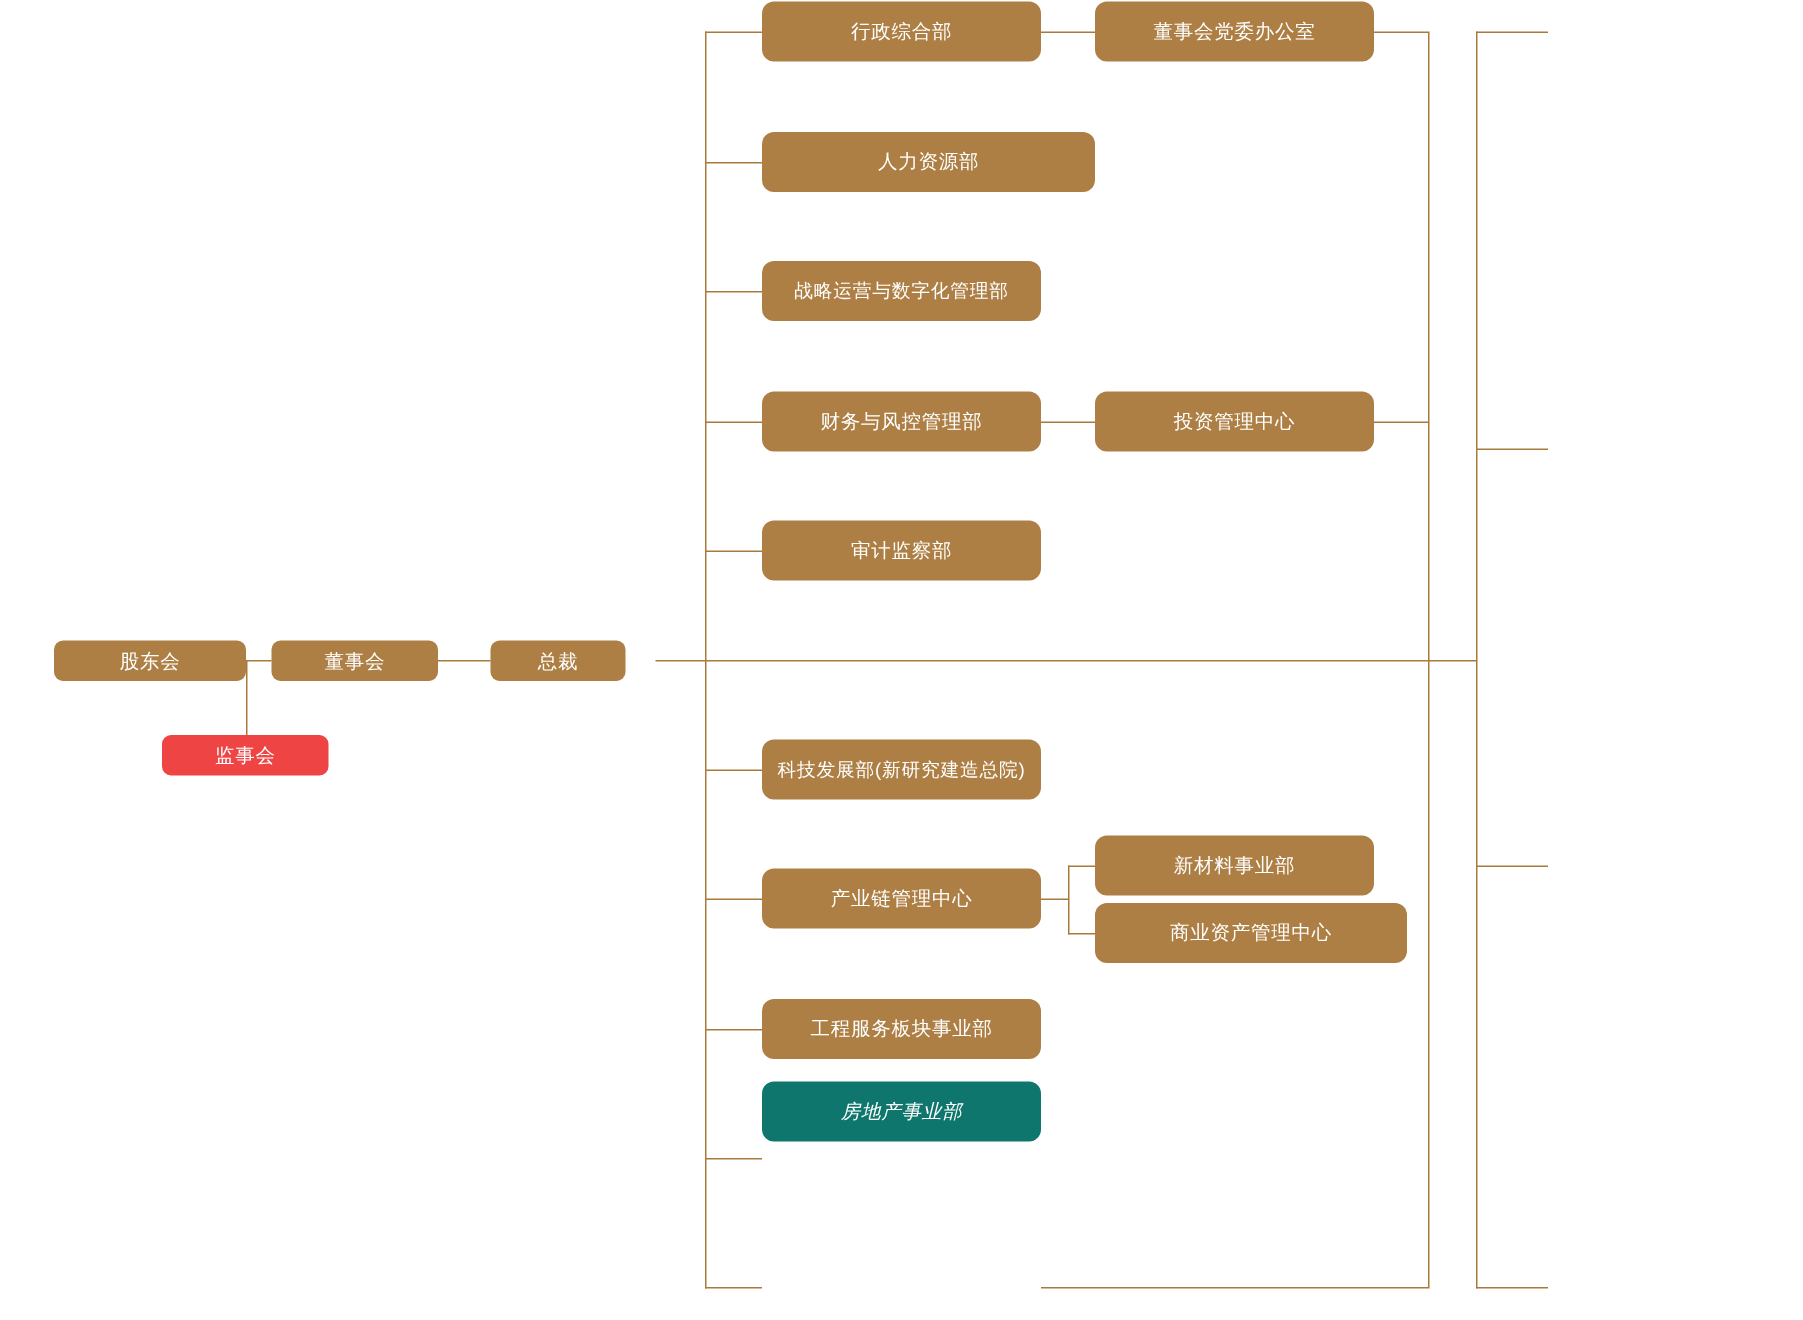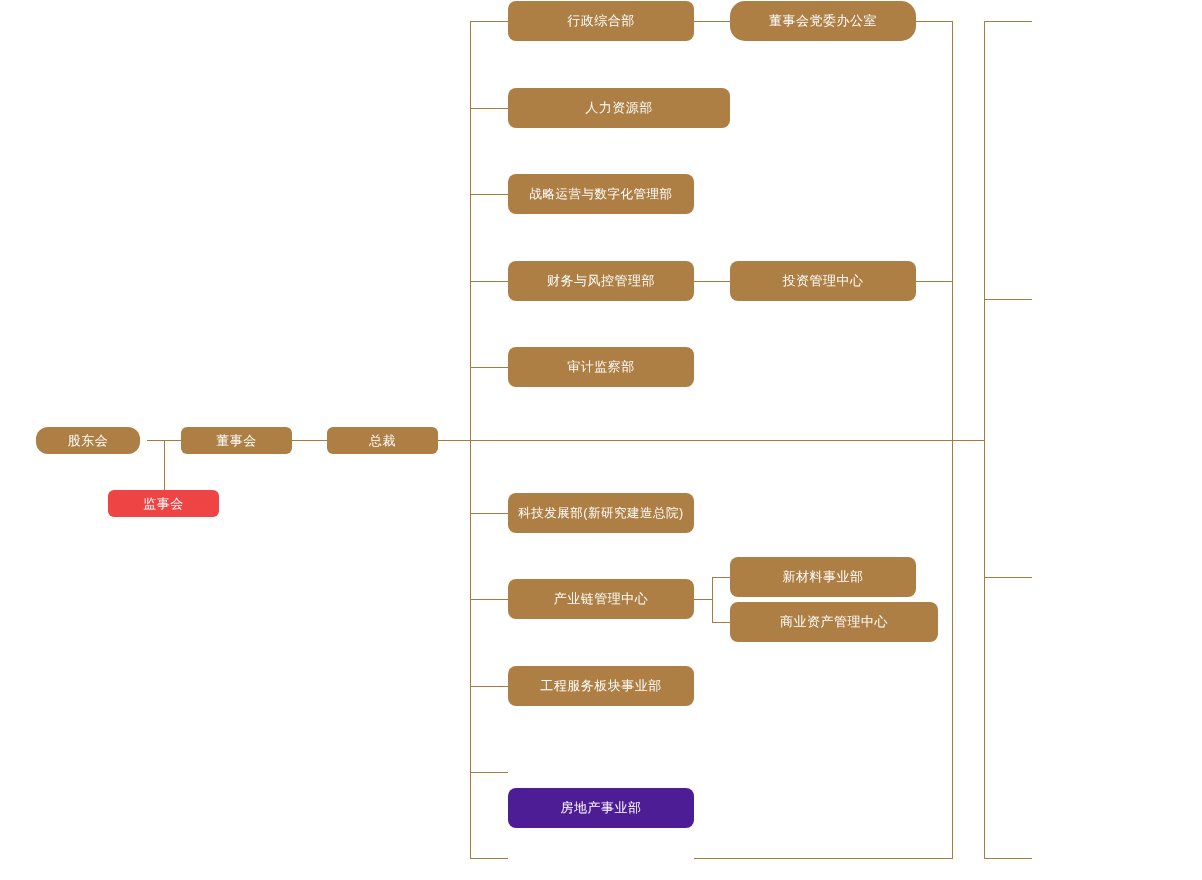--- a/index.html
+++ b/index.html
@@ -92,29 +92,29 @@
   <div class="conn h" style="left: 916px; top: 21px; width: 36px; background: rgb(168, 123, 60);"></div>
   <div class="conn h" style="left: 916px; top: 281px; width: 36px; background: rgb(168, 123, 60);"></div>
   <div class="conn h" style="left: 694px; top: 858px; width: 258px; background: rgb(168, 123, 60);"></div>
 
   <div class="conn v" style="left: 984px; top: 21px; height: 838px; background: rgb(168, 123, 60);"></div>
   <div class="conn h" style="left: 984px; top: 21px; width: 48px; background: rgb(168, 123, 60);"></div>
   <div class="conn h" style="left: 984px; top: 299px; width: 48px; background: rgb(168, 123, 60);"></div>
   <div class="conn h" style="left: 984px; top: 577px; width: 48px; background: rgb(168, 123, 60);"></div>
   <div class="conn h" style="left: 984px; top: 858px; width: 48px; background: rgb(168, 123, 60);"></div>
 
-  <div class="node small" style="left: 36px; top: 427px; width: 104px; height: 27px; background: rgb(173, 127, 68); color: rgb(255, 255, 255); border-radius: 12px;">
+  <div class="node small" style="left: 36px; top: 427px; width: 128px; height: 27px; background: rgb(173, 127, 68); color: rgb(255, 255, 255);">
     <span>股东会</span>
   </div>
 
   <div class="node small" style="left: 181px; top: 427px; width: 111px; height: 27px; background: rgb(173, 127, 68); color: rgb(255, 255, 255);">
     <span>董事会</span>
   </div>
 
-  <div class="node small" style="left: 327px; top: 427px; width: 111px; height: 27px; background: rgb(173, 127, 68); color: rgb(255, 255, 255);">
+  <div class="node small" style="left: 327px; top: 427px; width: 90px; height: 27px; background: rgb(173, 127, 68); color: rgb(255, 255, 255);">
     <span>总裁</span>
   </div>
 
   <div class="node small" style="left: 108px; top: 490px; width: 111px; height: 27px; background: #ef4444; color: rgb(255, 255, 255);">
     <span>监事会</span>
   </div>
 
   <div class="node" style="left: 508px; top: 1px; width: 186px; height: 40px; background: rgb(173, 127, 68); color: rgb(255, 255, 255);">
     <span>行政综合部</span>
   </div>
@@ -140,26 +140,26 @@
   </div>
 
   <div class="node" style="left: 508px; top: 579px; width: 186px; height: 40px; background: rgb(173, 127, 68); color: #ffffff;">
     <span>产业链管理中心</span>
   </div>
 
   <div class="node" style="left: 508px; top: 666px; width: 186px; height: 40px; background: rgb(173, 127, 68); color: rgb(255, 255, 255);">
     <span>工程服务板块事业部</span>
   </div>
 
-  <div class="node" style="left: 508px; top: 788px; width: 186px; height: 40px; background: #4c1d95; color: rgb(255, 255, 255);">
+  <div class="node" style="left: 508px; top: 721px; width: 186px; height: 40px; background: #0f766e; color: rgb(255, 255, 255); font-style: italic;">
     <span>房地产事业部</span>
   </div>
 
 
-  <div class="node" style="left: 730px; top: 1px; width: 186px; height: 40px; background: rgb(173, 127, 68); color: rgb(255, 255, 255); border-radius: 15px;">
+  <div class="node" style="left: 730px; top: 1px; width: 186px; height: 40px; background: rgb(173, 127, 68); color: rgb(255, 255, 255);">
     <span>董事会党委办公室</span>
   </div>
 
   <div class="node" style="left: 730px; top: 261px; width: 186px; height: 40px; background: rgb(173, 127, 68); color: rgb(255, 255, 255);">
     <span>投资管理中心</span>
   </div>
 
   <div class="node" style="left: 730px; top: 557px; width: 186px; height: 40px; background: rgb(173, 127, 68); color: rgb(255, 255, 255);">
     <span>新材料事业部</span>
   </div>

